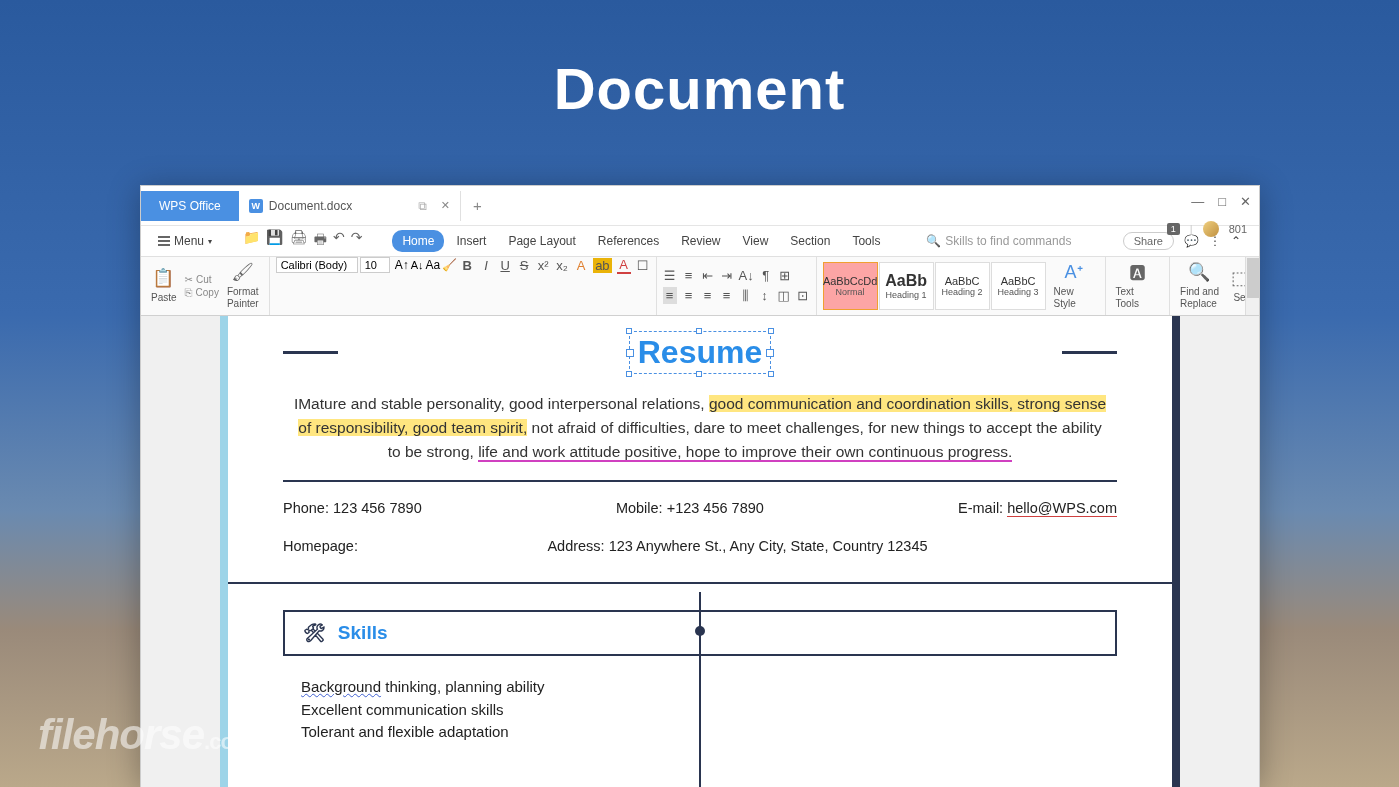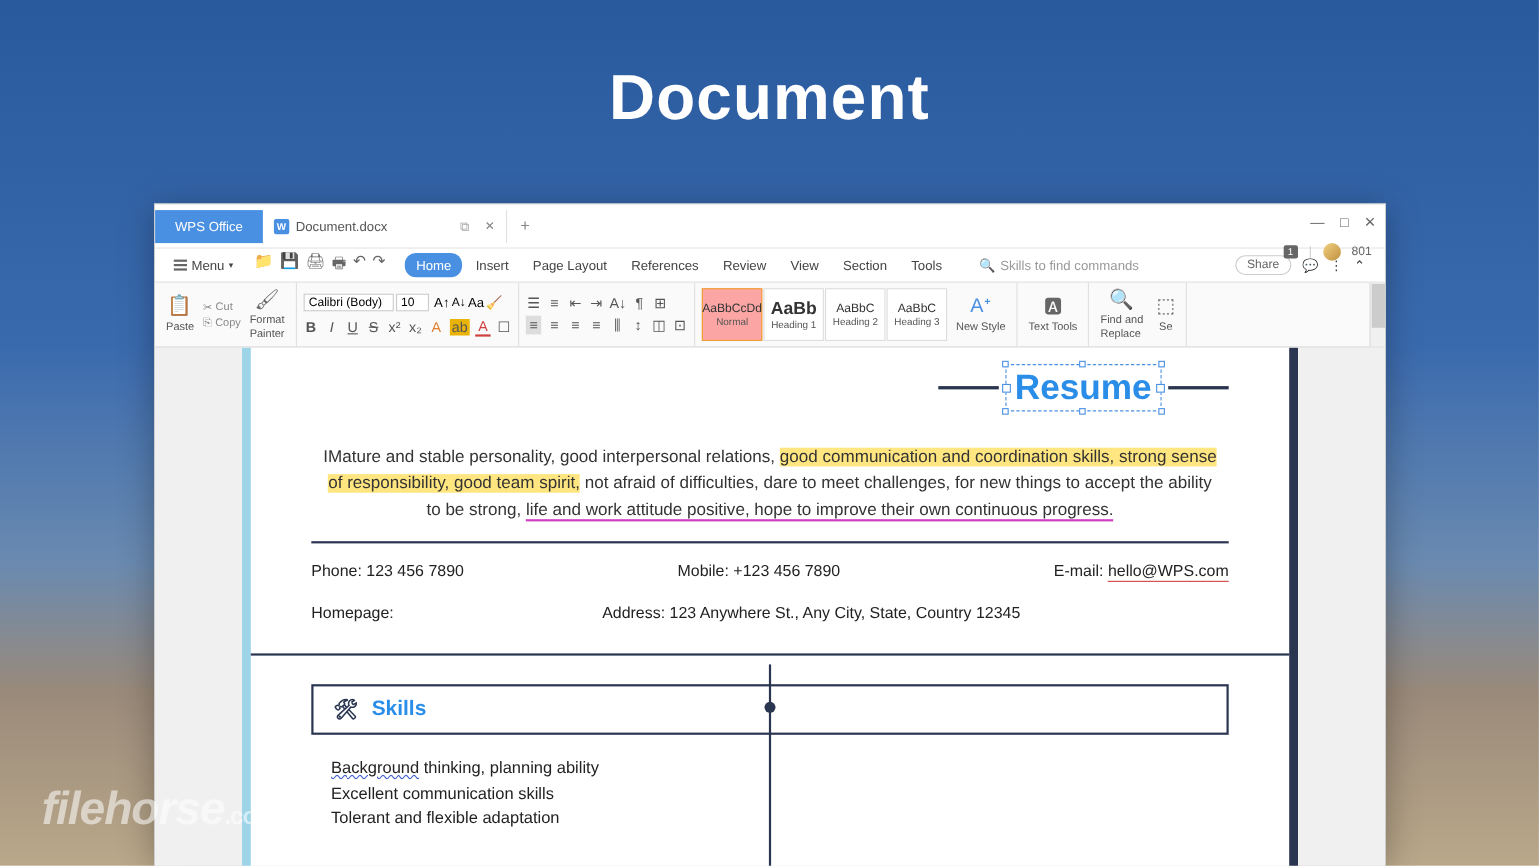--- a/index.html
+++ b/index.html
@@ -9,21 +9,21 @@
 .titlebar{height:40px;background:#fff;display:flex;align-items:center;border-bottom:1px solid #e5e5e5;position:relative}
 .app-tab{background:#4a90e2;color:#fff;height:30px;display:flex;align-items:center;padding:0 18px;font-size:12px}
 .doc-tab{height:30px;display:flex;align-items:center;padding:0 10px;font-size:12px;color:#555;border-right:1px solid #e0e0e0;gap:6px}
 .doc-tab .w-icon{width:14px;height:14px;background:#4a90e2;border-radius:2px;color:#fff;font-size:9px;display:flex;align-items:center;justify-content:center;font-weight:bold}
 .doc-tab .x{margin-left:8px;color:#888;font-size:11px}
 .plus-tab{padding:0 12px;color:#888;font-size:15px}
 .win-controls{position:absolute;right:8px;top:0;display:flex;gap:14px;height:30px;align-items:center;color:#666;font-size:13px}
 .cred-bar{position:absolute;right:8px;top:30px;display:flex;gap:10px;align-items:center;height:26px;color:#666;font-size:11px;padding-right:4px}
 .cred-badge{background:#666;color:#fff;font-size:9px;padding:1px 4px;border-radius:2px}
 .globe{width:16px;height:16px;border-radius:50%;background:linear-gradient(135deg,#f0d080,#c09040);display:inline-block}
-.menubar{height:30px;display:flex;align-items:center;padding:0 8px;gap:4px;font-size:12px;color:#444}
+.menubar{height:30px;display:flex;align-items:center;padding:0 8px;gap:16px;font-size:12px;color:#444}
 .menu-btn{display:flex;align-items:center;gap:4px;padding:3px 8px;border:1px solid transparent}
 .menu-btn .bars{display:flex;flex-direction:column;gap:2px}
 .menu-btn .bars span{width:12px;height:2px;background:#666}
 .qat{display:flex;gap:6px;padding:0 6px;color:#666}
 .qat span{font-size:14px}
 .tabs{display:flex;gap:2px;margin-left:8px}
 .tab{padding:4px 10px;font-size:12px;color:#444;border-radius:10px}
 .tab.active{background:#4a90e2;color:#fff}
 .search-cmd{margin-left:20px;display:flex;align-items:center;gap:4px;color:#999;font-size:12px}
 .right-menu{margin-left:auto;display:flex;align-items:center;gap:10px;padding-right:10px}
@@ -47,21 +47,21 @@
 .style-box.big .prev{font-size:16px;font-weight:bold}
 .doc-area{height:calc(100% - 120px);background:#f0f0f0;overflow:hidden;display:flex;justify-content:center;position:relative}
 .scrollbar{position:absolute;right:0;top:0;width:15px;height:100%;background:#f0f0f0;border-left:1px solid #ddd}
 .scrollbar-thumb{background:#ccc;width:13px;height:40px;margin:1px}
 .page{width:960px;background:#fff;margin-top:0;position:relative;border-left:8px solid #9dd4e8;border-right:8px solid #2a3550;padding:15px 55px 0}
 .sel-box{border:1px dashed #4a90e2;display:inline-block;padding:2px 8px;position:relative}
 .sel-box::before,.sel-box::after{content:"";position:absolute;width:6px;height:6px;background:#fff;border:1px solid #4a90e2}
 .sel-box::before{left:-4px;top:50%;margin-top:-4px}
 .sel-box::after{right:-4px;top:50%;margin-top:-4px}
 .handle{position:absolute;width:6px;height:6px;background:#fff;border:1px solid #4a90e2}
-.doc-title-row{display:flex;align-items:center;justify-content:flex-end;gap:6px;margin-bottom:30px}
+.doc-title-row{display:flex;align-items:center;justify-content:space-between;gap:20px;margin-bottom:18px}
 .hline{width:55px;height:3px;background:#2a3550}
 .doc-title{font-size:32px;font-weight:bold;color:#2a8de8}
 .intro{text-align:center;font-size:15.5px;color:#333;line-height:1.55;padding:0 10px}
 .hl{background:#ffe680}
 .ul-mag{border-bottom:2px solid #d040c0}
 .hr1{border:none;border-top:2px solid #2a3550;margin:16px 0 14px}
 .contact-row{display:flex;justify-content:space-between;font-size:14.5px;color:#222;padding:4px 0}
 .sq-ul{border-bottom:1px solid #d04040;padding-bottom:0}
 .sect-row{display:flex;gap:40px;margin-top:24px;position:relative;padding-top:10px}
 .sect-row::before{content:"";position:absolute;left:-55px;right:-55px;top:0;border-top:2px solid #2a3550}
@@ -161,21 +161,21 @@
             <span>⎘</span>
             <span>Copy</span>
           </div>
       </div>
       <div class="vbtn">
           <span class="ic">🖌</span>
           <span style="white-space:pre">Format
 Painter</span>
         </div>
     </div>
-    <div class="rsec" style="flex-direction:column;align-items:flex-start;justify-content:center;gap:3px">
+    <div class="rsec" style="flex-direction:row;align-items:flex-start;justify-content:flex-end;gap:3px">
       <div class="font-row">
         <input class="font-sel fname" value="Calibri (Body)" style="">
         <input class="font-sel fsize" value="10" style="">
         <span style="font-size:12px;margin-left:3px">A↑</span>
         <span style="font-size:11px">A↓</span>
         <span style="font-size:12px">Aa</span>
         <span style="font-size:12px">🧹</span>
       </div>
       <div class="ic-row">
         <span style="font-weight:bold">B</span>

